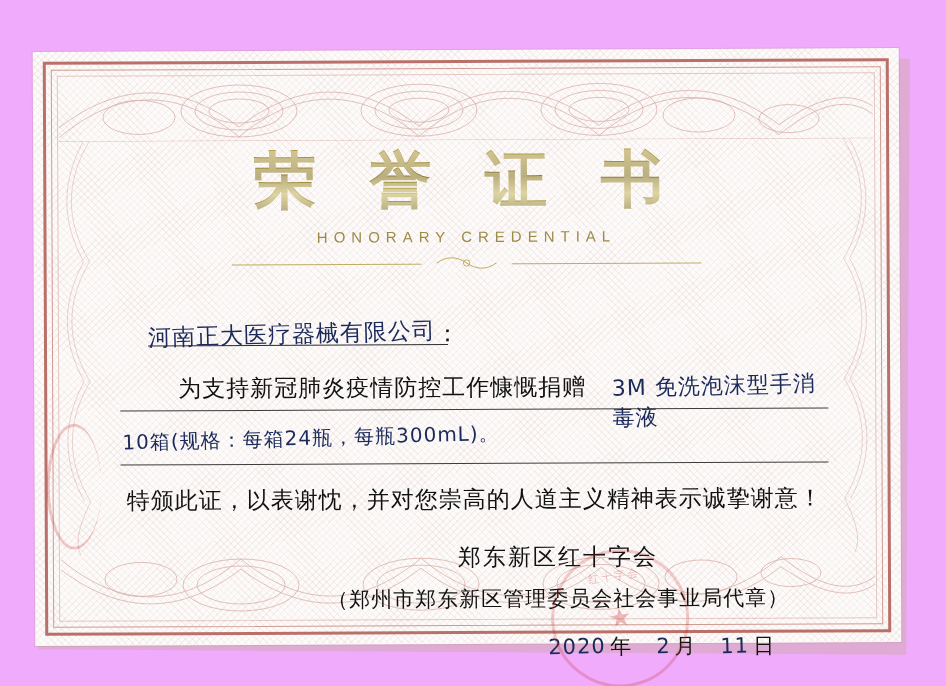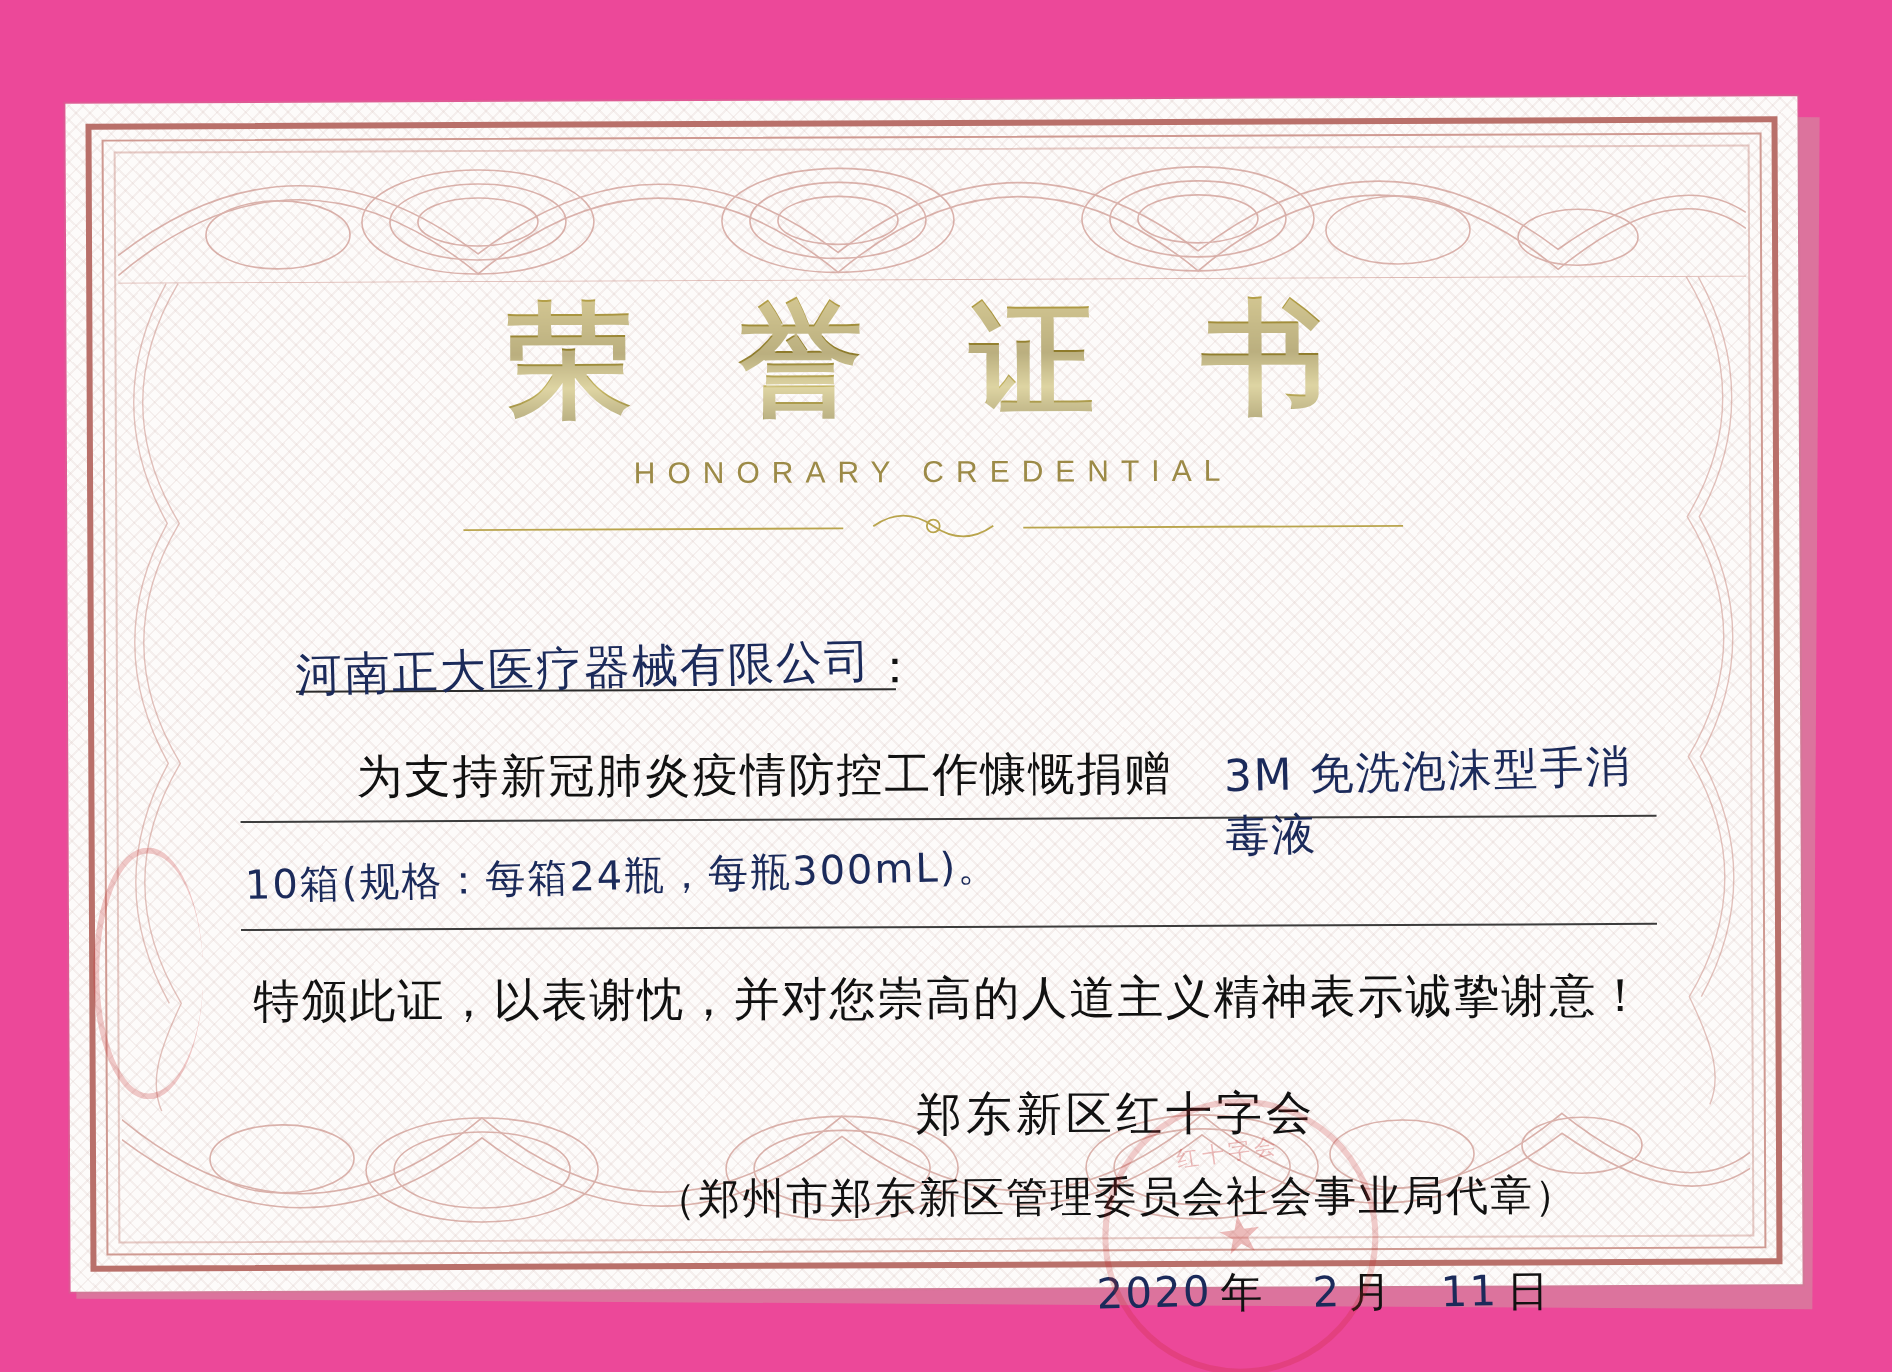--- a/index.html
+++ b/index.html
@@ -11,21 +11,21 @@
     width: 946px;
     height: 686px;
     font-family: "Liberation Serif", serif;
     overflow: hidden;
   }
 
   .certificate-page {
     position: relative;
     width: 946px;
     height: 686px;
-    background: #ec4899;
+    background: #f0abfc;
     overflow: hidden;
   }
 
   
   .paper-shadow {
     position: absolute;
     left: 40px;
     top: 56px;
     width: 868px;
     height: 596px;

